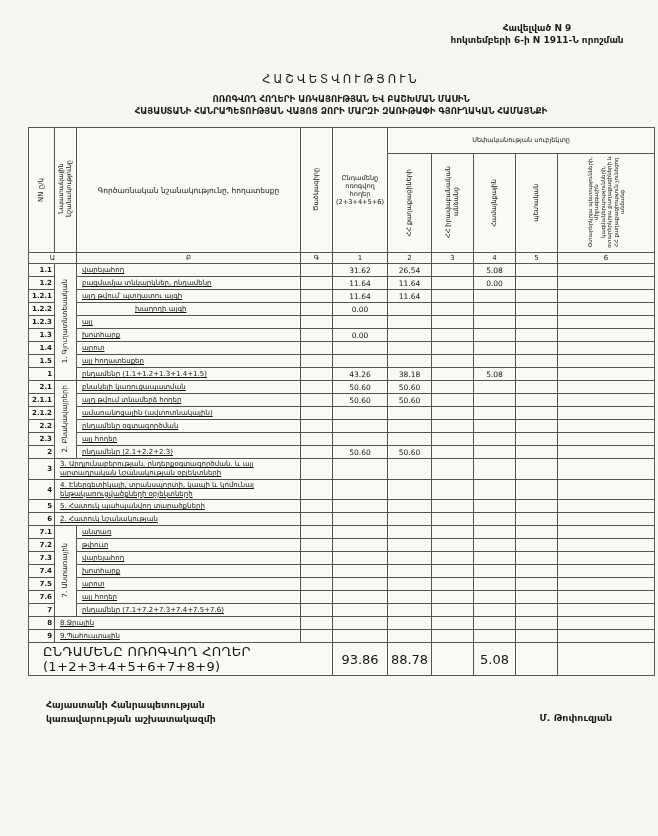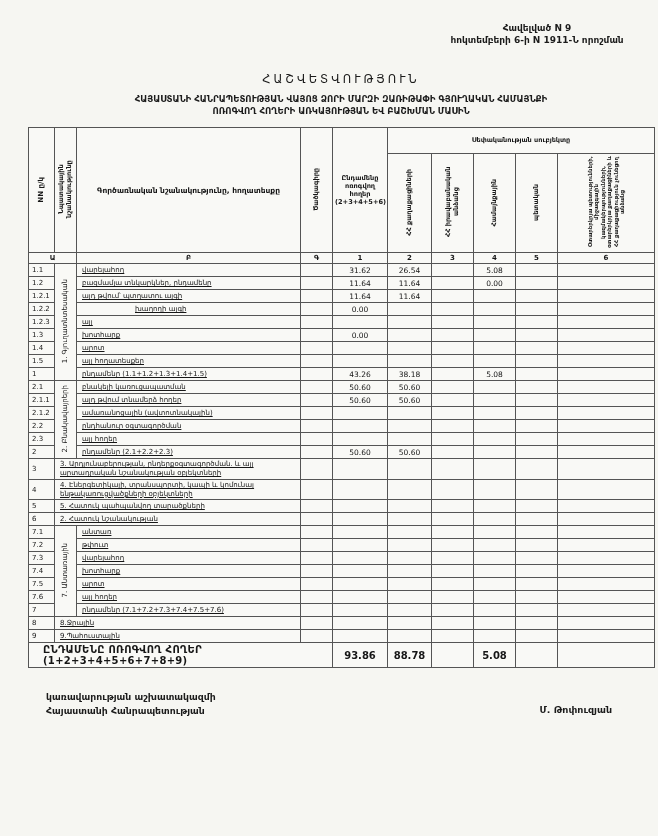--- a/index.html
+++ b/index.html
@@ -48,43 +48,43 @@
     background: #f9f9f6;
   }
   th, td {
     border: 1px solid #555;
     font-size: 7px;
     padding: 1px 2px;
     vertical-align: middle;
     overflow: hidden;
     color: #161616;
   }
-  thead th { font-weight: bold; text-align: center; }
+  thead th { font-weight: normal; text-align: center; }
   th.own-group { height: 26px; font-size: 6.5px; line-height: 1.2; }
   tr.h2row th { height: 98px; vertical-align: middle; }
   .vtext {
     display: inline-block;
     writing-mode: vertical-rl;
     transform: rotate(180deg);
     line-height: 1.2;
     font-size: 6.5px;
     max-height: 96px;
   }
   .vtext.small { font-size: 5.4px; max-height: 94px; }
   .vtext.nnhead { font-size: 7px; }
   tr.letters th { height: 11px; font-size: 7px; padding: 0; }
   tbody td { height: 13px; }
-  td.c-nn { text-align: left; padding-left: 3px; font-size: 7px; }
+  td.c-nn { text-align: right; padding-left: 3px; font-size: 7px; font-weight: bold; }
   td.c-group { text-align: center; vertical-align: middle; }
   td.c-group .vtext { font-size: 7px; max-height: none; }
   td.c-name { text-align: left; padding-left: 5px; font-size: 7px; line-height: 1.25; text-decoration: underline; }
   td.c-name.indent { padding-left: 58px; }
   td.c-code { }
   td.c-val { text-align: center; font-size: 7.5px; }
-  tr.total-row td { font-weight: bold; font-size: 10px; }
+  tr.total-row td { font-weight: normal; font-size: 13px; }
   tr.total-row td.t-label { text-align: left; padding-left: 14px; letter-spacing: 0.3px; }
 
   
   .footer {
     margin-top: 22px;
     display: flex;
     justify-content: space-between;
     align-items: flex-end;
     padding: 0 42px 0 18px;
   }
@@ -97,22 +97,22 @@
 <div class="page">
 
   <div class="appendix">
     <div>Հավելված N 9</div>
     <div>հոկտեմբերի 6-ի N 1911-Ն որոշման</div>
   </div>
 
   <div class="title">ՀԱՇՎԵՏՎՈՒԹՅՈՒՆ</div>
 
   <div class="subtitle">
+    <div>ՈՌՈԳՎՈՂ ՀՈՂԵՐԻ ԱՌԿԱՅՈՒԹՅԱՆ ԵՎ ԲԱՇԽՄԱՆ ՄԱՍԻՆ</div>
     <div>ՀԱՅԱՍՏԱՆԻ ՀԱՆՐԱՊԵՏՈՒԹՅԱՆ ՎԱՅՈՑ ՁՈՐԻ ՄԱՐԶԻ ԶԱՌԻԹԱՓԻ ԳՅՈՒՂԱԿԱՆ ՀԱՄԱՅՆՔԻ</div>
-    <div>ՈՌՈԳՎՈՂ ՀՈՂԵՐԻ ԱՌԿԱՅՈՒԹՅԱՆ ԵՎ ԲԱՇԽՄԱՆ ՄԱՍԻՆ</div>
   </div>
 
   <div class="tbl-wrap">
     <table>
       <colgroup>
         <col style="width:26px">
           <col style="width:22px">
           <col style="width:224px">
           <col style="width:32px">
         <col style="width:55px">
@@ -280,21 +280,21 @@
             <td class="c-code"></td>
             <td class="c-val"></td>
             <td class="c-val"></td>
             <td class="c-val"></td>
             <td class="c-val"></td>
             <td class="c-val"></td>
             <td class="c-val"></td>
           </tr>
           <tr>
             <td class="c-nn">2.2</td>
-            <td class="c-name">ընդհանուր օգտագործման</td>
+            <td class="c-name">ընդամենը օգտագործման</td>
             <td class="c-code"></td>
             <td class="c-val"></td>
             <td class="c-val"></td>
             <td class="c-val"></td>
             <td class="c-val"></td>
             <td class="c-val"></td>
             <td class="c-val"></td>
           </tr>
           <tr>
             <td class="c-nn">2.3</td>
@@ -470,19 +470,19 @@
             <td class="c-val">5.08</td>
             <td class="c-val"></td>
             <td class="c-val"></td>
           </tr>
         </tbody>
     </table>
   </div>
 
   <div class="footer">
     <div class="signatory">
+      <div>Հայաստանի Հանրապետության</div>
       <div>կառավարության աշխատակազմի</div>
-      <div>Հայաստանի Հանրապետության</div>
     </div>
     <div class="signature">Մ. Թոփուզյան</div>
   </div>
 
 </div>
 
 </body></html>

